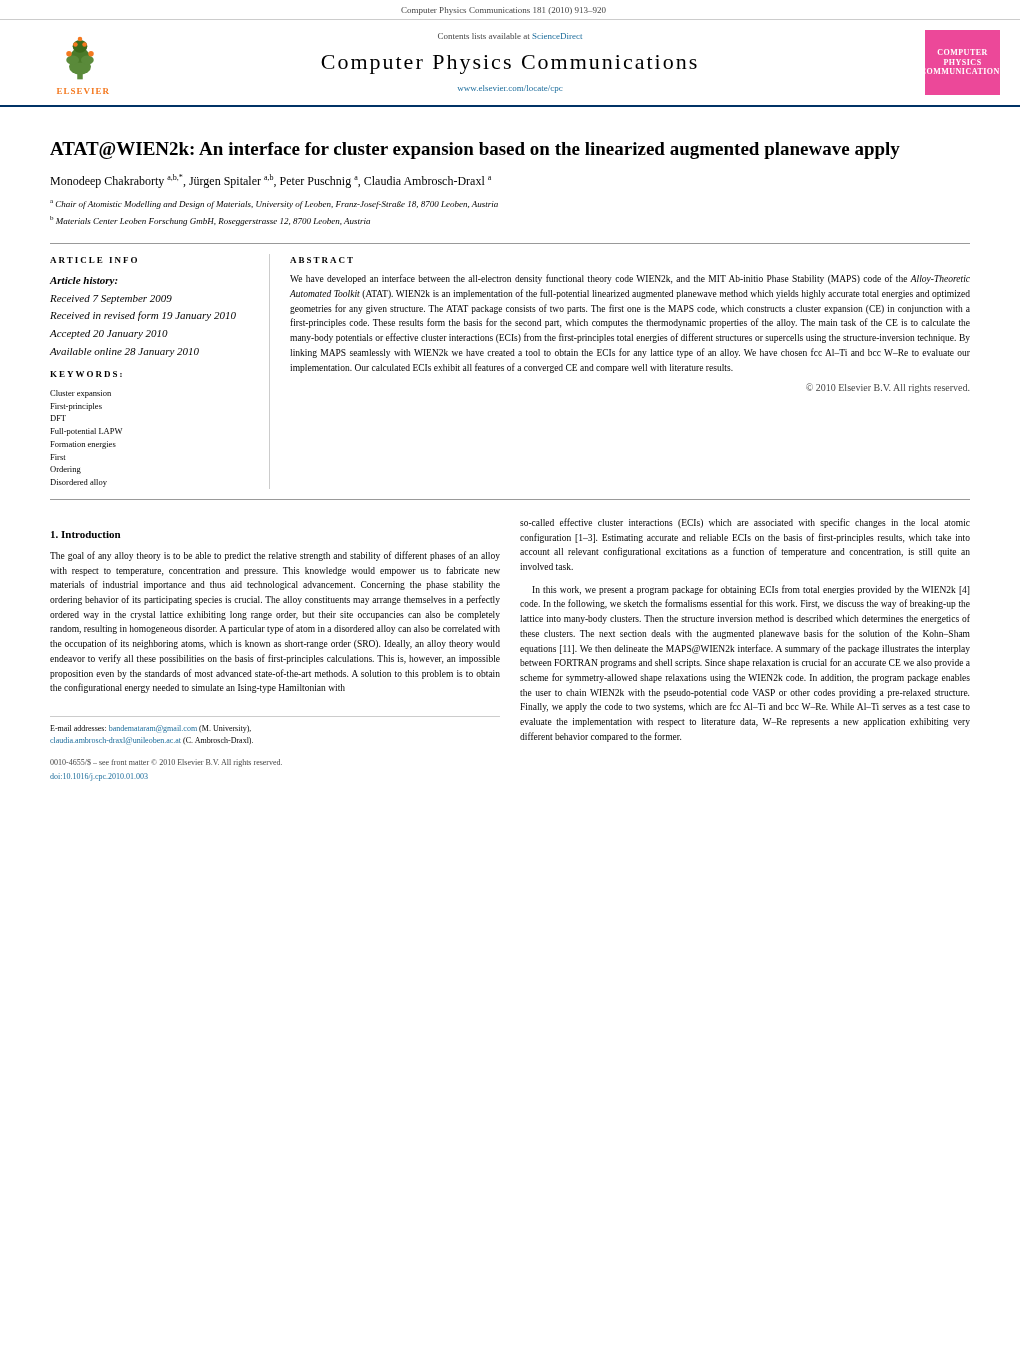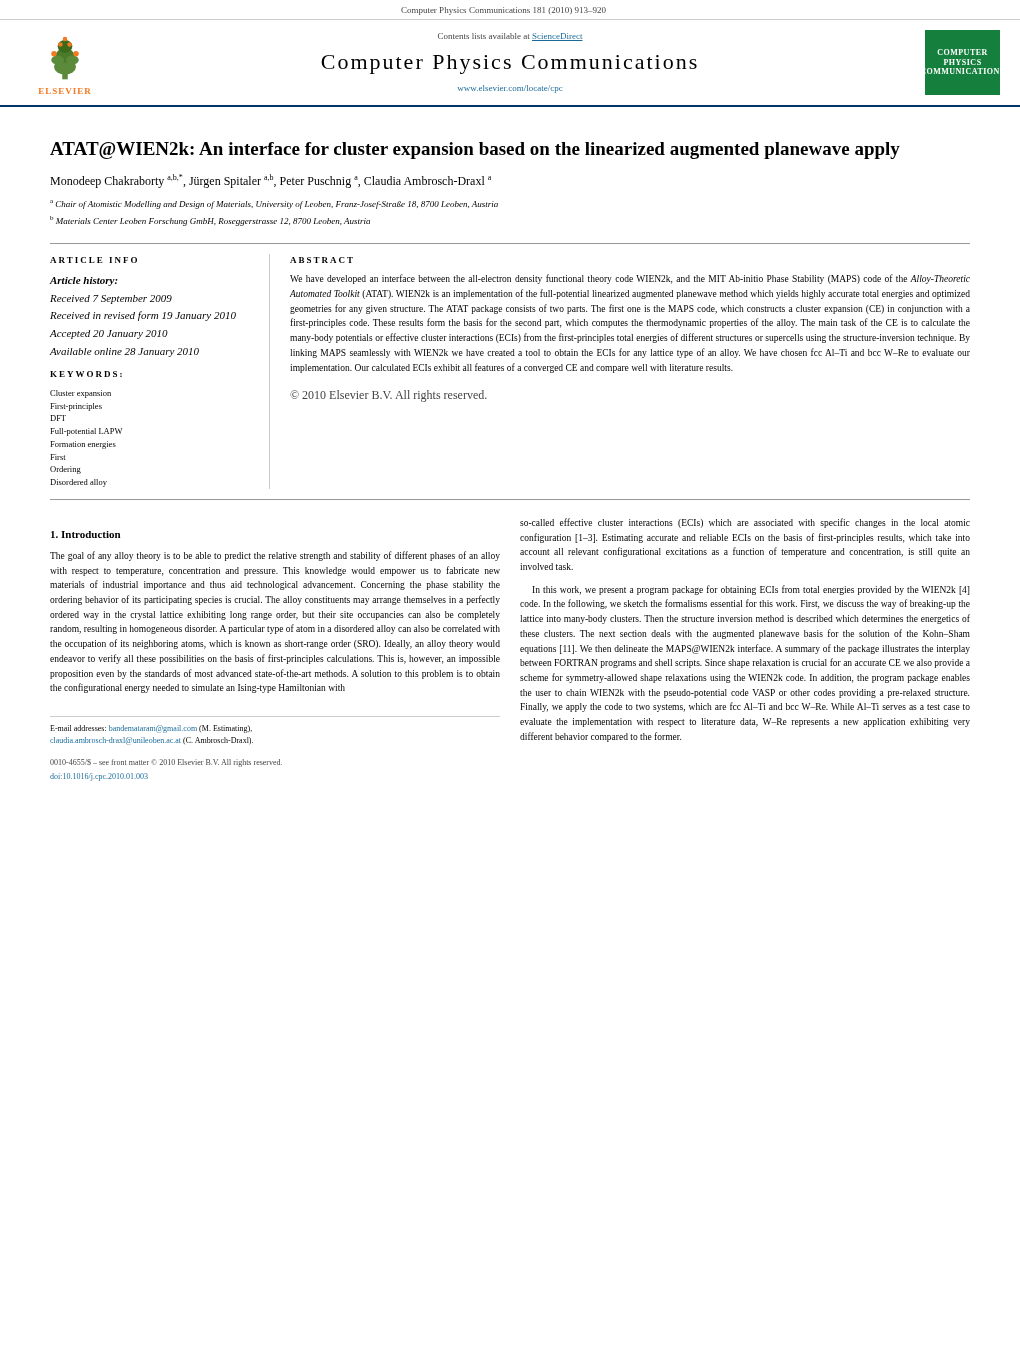--- a/index.html
+++ b/index.html
@@ -30,21 +30,21 @@
       border-bottom: 2px solid #003366;
       position: relative;
     }
     .elsevier-logo {
       width: 90px;
       flex-shrink: 0;
     }
     .elsevier-logo-inner {
       display: flex;
       flex-direction: column;
-      align-items: center;
+      align-items: flex-end;
     }
     .elsevier-tree {
       width: 60px;
       height: 55px;
     }
     .elsevier-text {
       font-size: 9px;
       color: #f47920;
       font-weight: bold;
       letter-spacing: 1px;
@@ -76,21 +76,21 @@
     }
     .journal-logo-right {
       width: 90px;
       flex-shrink: 0;
       display: flex;
       justify-content: flex-end;
     }
     .journal-logo-box {
       width: 75px;
       height: 65px;
-      background: #15803d;
+      background: #ec4899;
       display: flex;
       flex-direction: column;
       align-items: center;
       justify-content: center;
       color: #fff;
       font-size: 7px;
       font-weight: bold;
       text-align: center;
       letter-spacing: 0.5px;
       padding: 4px;
@@ -184,23 +184,23 @@
       line-height: 1.5;
       color: #000;
     }
     .abstract-text {
       font-size: 9.5px;
       line-height: 1.55;
       color: #000;
       text-align: justify;
     }
     .copyright-line {
-      font-size: 12px;
-      text-align: left;
-      margin-top: 12px;
+      font-size: 10px;
+      text-align: right;
+      margin-top: 6px;
       color: #444;
     }
 
     
     .body-columns {
       display: flex;
       gap: 20px;
       margin-top: 8px;
     }
     .body-col {
@@ -278,21 +278,21 @@
         <circle cx="35" cy="18" r="2.5" fill="#f47920"></circle>
         <circle cx="30" cy="12" r="2.5" fill="#f47920"></circle>
       </svg>
       <div class="elsevier-text">ELSEVIER</div>
     </div>
   </div>
 
   <div class="journal-title-center">
     <div class="sciencedirect-line">
       <span>Contents lists available at</span>
-      <span class="sciencedirect-link" style="cursor:pointer;text-decoration:underline;">ScienceDirect</span>
+      <span class="sciencedirect-link" style="cursor:pointer;">ScienceDirect</span>
     </div>
     <div class="journal-title-text">Computer Physics Communications</div>
     <div class="journal-url" style="cursor:pointer;color:#1a6b9a;">www.elsevier.com/locate/cpc</div>
   </div>
 
   <div class="journal-logo-right">
     <div class="journal-logo-box">
       <div class="logo-title">
         COMPUTER<br>PHYSICS<br>COMMUNICATIONS
       </div>
@@ -351,21 +351,21 @@
     <div class="body-col">
       <div class="section-heading">1. Introduction</div>
       <div class="body-para body-para-first">
         The goal of any alloy theory is to be able to predict the relative strength and stability of different phases of an alloy with respect to temperature, concentration and pressure. This knowledge would empower us to fabricate new materials of industrial importance and thus aid technological advancement. Concerning the phase stability the ordering behavior of its participating species is crucial. The alloy constituents may arrange themselves in a perfectly ordered way in the crystal lattice exhibiting long range order, but their site occupancies can also be completely random, resulting in homogeneous disorder. A particular type of atom in a disordered alloy can also be correlated with the occupation of its neighboring atoms, which is known as short-range order (SRO). Ideally, an alloy theory would endeavor to verify all these possibilities on the basis of first-principles calculations. This is, however, an impossible proposition even by the standards of most advanced state-of-the-art methods. A solution to this problem is to obtain the configurational energy needed to simulate an Ising-type Hamiltonian with
       </div>
 
       <div class="footnotes">
         <div class="footnote-item">
           <span>E-mail addresses:</span>
           <span class="sciencedirect-link" style="cursor:pointer;color:#1a6b9a;font-size:8px;">bandemataram@gmail.com</span>
-          <span>(M. Estimating),</span>
+          <span>(M. University),</span>
           <br>
           <span class="sciencedirect-link" style="cursor:pointer;color:#1a6b9a;font-size:8px;">claudia.ambrosch-draxl@unileoben.ac.at</span>
           <span>(C. Ambrosch-Draxl).</span>
         </div>
       </div>
 
       <div class="bottom-bar">
         <span>0010-4655/$ – see front matter  © 2010 Elsevier B.V. All rights reserved.</span>
       </div>
       <div style="font-size:8px;color:#1a6b9a;margin-top:2px;">

